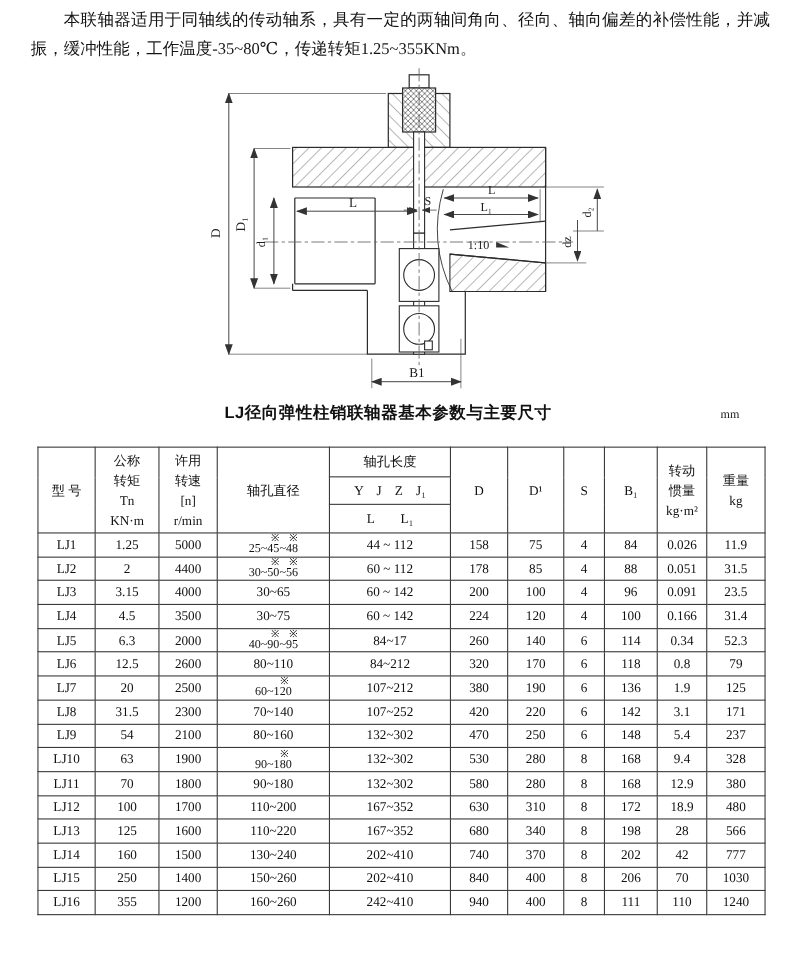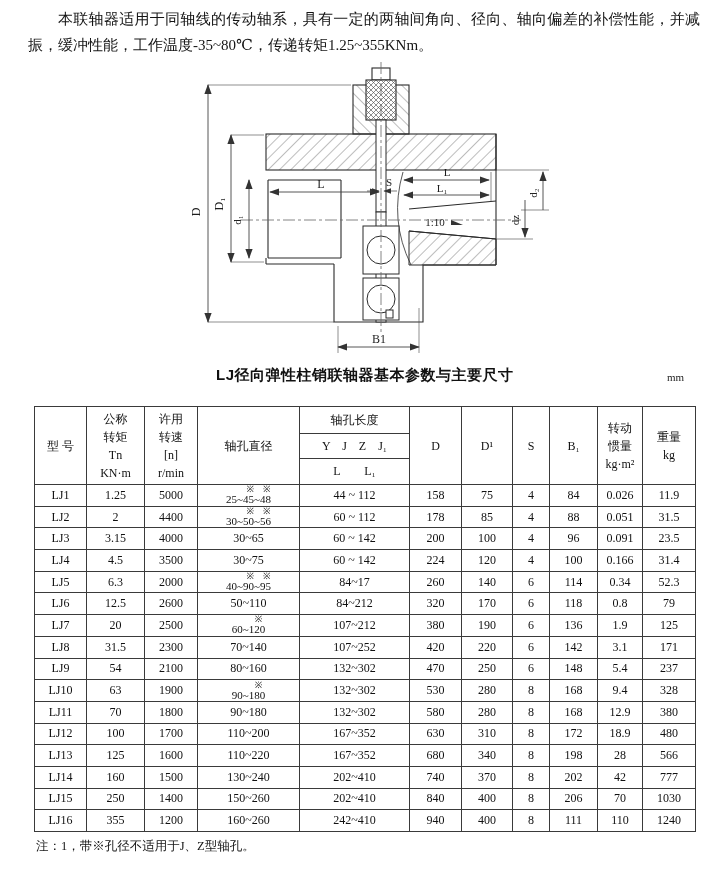--- a/index.html
+++ b/index.html
@@ -7,21 +7,21 @@
     width:726px;height:873px;position:relative;background:#ffffff;
     font-family:"Liberation Serif","DejaVu Serif",serif;color:#1a1a1a;
     overflow:hidden;
   }
   .intro{
     position:absolute;left:28px;top:6px;width:672px;
     font-size:15px;line-height:26px;text-align:justify;text-indent:2em;
     color:#141414;
   }
   .figure-wrap{position:absolute;left:148px;top:60px;width:436px;height:306px;}
-  .caption-row{position:absolute;left:12px;top:366px;width:634px;height:22px;}
+  .caption-row{position:absolute;left:0;top:366px;width:634px;height:22px;}
   .fig-title{
     position:absolute;left:204px;top:0;
     font-family:"Liberation Sans","DejaVu Sans",sans-serif;
     font-size:15px;font-weight:600;letter-spacing:0.5px;color:#111;
   }
   .fig-unit{position:absolute;left:655px;top:5px;font-size:11px;color:#222;}
   table.params{
     position:absolute;left:34px;top:406px;
     border-collapse:collapse;table-layout:fixed;width:661px;
     font-size:12px;color:#111;
@@ -272,21 +272,21 @@
         <td>140</td>
         <td>6</td>
         <td>114</td>
         <td>0.34</td>
         <td>52.3</td>
       </tr>
       <tr class="body-row">
         <td>LJ6</td>
         <td>12.5</td>
         <td>2600</td>
-        <td>50~110</td>
+        <td>80~110</td>
         <td>84~212</td>
         <td>320</td>
         <td>170</td>
         <td>6</td>
         <td>118</td>
         <td>0.8</td>
         <td>79</td>
       </tr>
       <tr class="body-row">
         <td>LJ7</td>
@@ -421,14 +421,13 @@
         <td>400</td>
         <td>8</td>
         <td>111</td>
         <td>110</td>
         <td>1240</td>
       </tr>
     </tbody>
 </table>
 
 <div class="notes">
-  <div class="n1">注：1，带※孔径不适用于J、Z型轴孔。</div>
 </div>
 
 </body></html>

